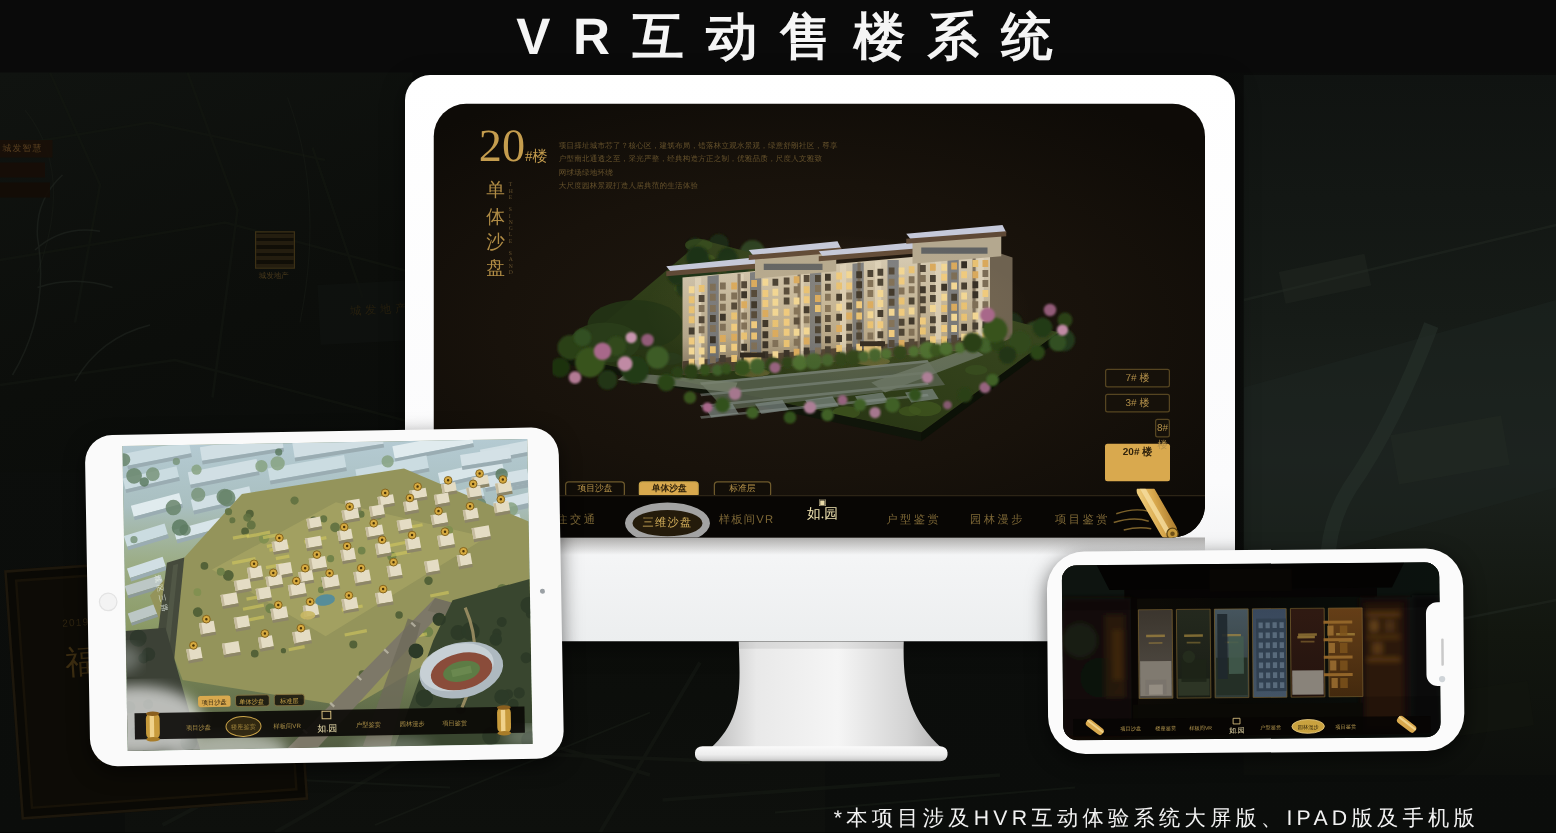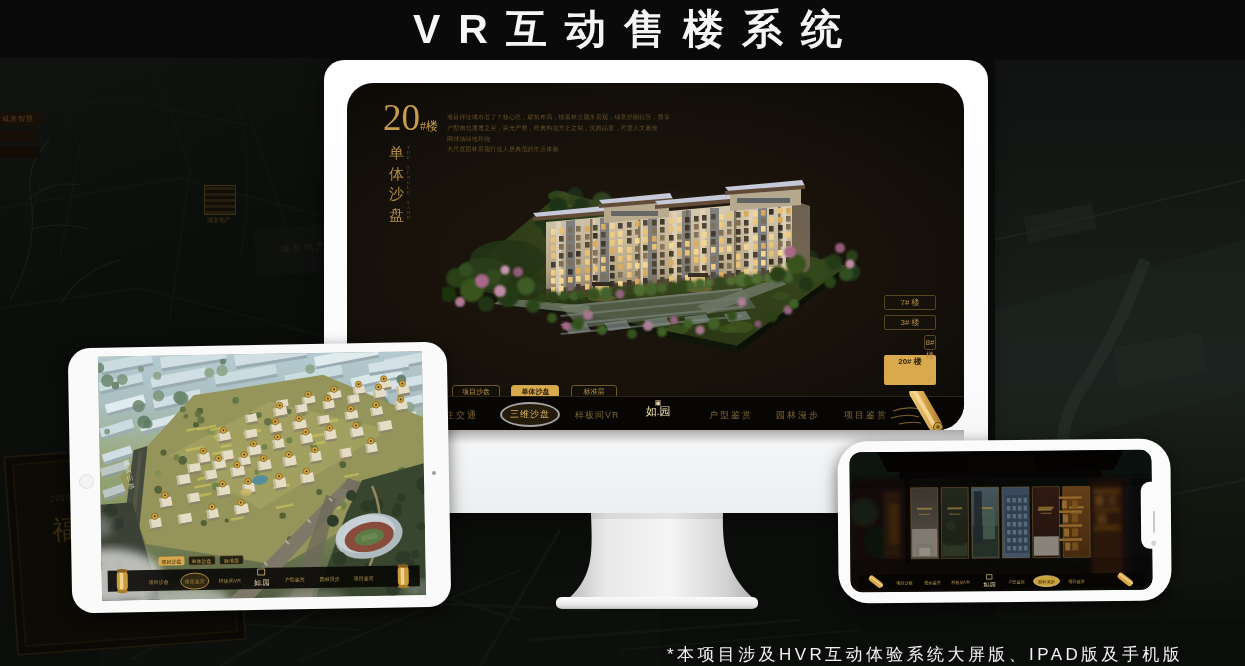--- a/index.html
+++ b/index.html
@@ -570,21 +570,21 @@
     </div>
 
     <div class="abs" style="left:105px;top:297px;">
       <span style="display:inline-block;width:46px;height:11px;border:1px solid #6e5a2c;background:#120e08;color:#b8944a;font-size:7px;text-align:center;line-height:11px;border-radius:3px;margin-right:7px;">项目沙盘</span>
       <span style="display:inline-block;width:46px;height:11px;border:1px solid #caa44a;background:#d9a94e;color:#32240d;font-size:7px;font-weight:bold;text-align:center;line-height:11px;border-radius:3px;margin-right:7px;">单体沙盘</span>
       <span style="display:inline-block;width:44px;height:11px;border:1px solid #6e5a2c;background:#120e08;color:#b8944a;font-size:7px;text-align:center;line-height:11px;border-radius:3px;">标准层</span>
     </div>
 
     <div class="abs" style="left:0;top:313px;width:617px;height:34px;background:#080604;border-top:1px solid #2c2416;">
       <span class="abs" style="left:98px;top:12px;color:#7d6736;font-size:9px;letter-spacing:2px;">住交通</span>
-      <span class="abs" style="left:153px;top:5px;width:56px;height:21px;border:2px solid #a3a3a3;border-radius:50%;background:rgba(120,90,30,0.25);color:#d7b25c;font-size:9px;letter-spacing:1px;text-align:center;line-height:21px;">三维沙盘</span>
+      <span class="abs" style="left:153px;top:5px;width:56px;height:21px;border:6px solid #a3a3a3;border-radius:50%;background:rgba(120,90,30,0.25);color:#d7b25c;font-size:9px;letter-spacing:1px;text-align:center;line-height:21px;">三维沙盘</span>
       <span class="abs" style="left:228px;top:12px;color:#7d6736;font-size:9px;letter-spacing:1px;">样板间VR</span>
       <span class="abs" style="left:296px;top:1px;width:30px;text-align:center;color:#e8d9a8;font-size:7px;line-height:9px;">▣<br><span style="font-size:11px;color:#efe2b0;font-family:'Liberation Serif',serif;">如.园</span></span>
       <span class="abs" style="left:362px;top:12px;color:#7d6736;font-size:9px;letter-spacing:2px;">户型鉴赏</span>
       <span class="abs" style="left:429px;top:12px;color:#7d6736;font-size:9px;letter-spacing:2px;">园林漫步</span>
       <span class="abs" style="left:497px;top:12px;color:#7d6736;font-size:9px;letter-spacing:2px;">项目鉴赏</span>
 
       <svg class="abs" style="left:540px;top:-6px;" width="66" height="41" viewBox="0 0 66 41">
         <defs>
             <linearGradient id="scrg" x1="0" y1="0" x2="1" y2="1">
           <stop offset="0" stop-color="#f2d384"></stop>

